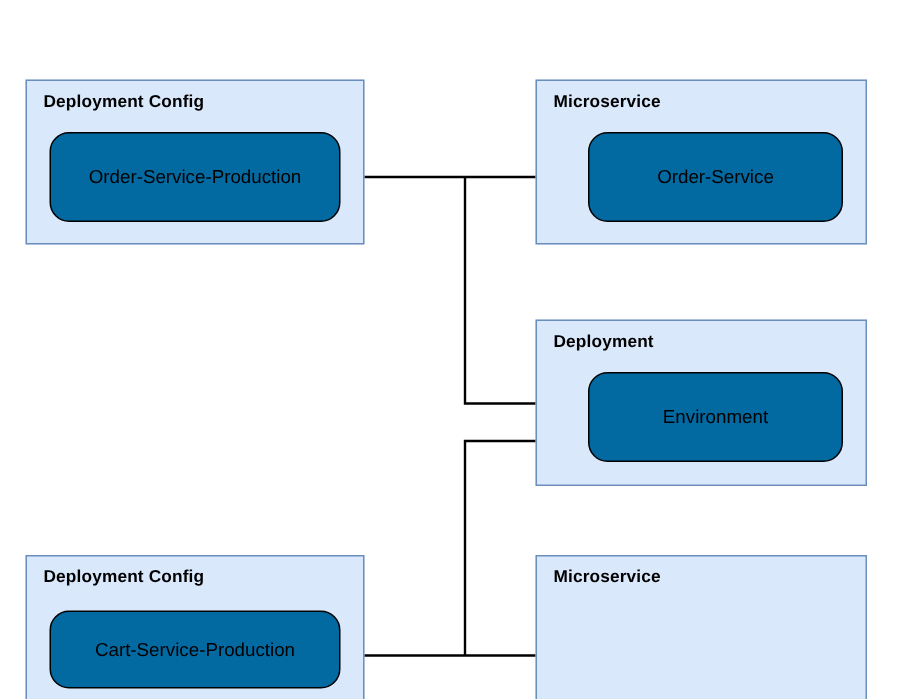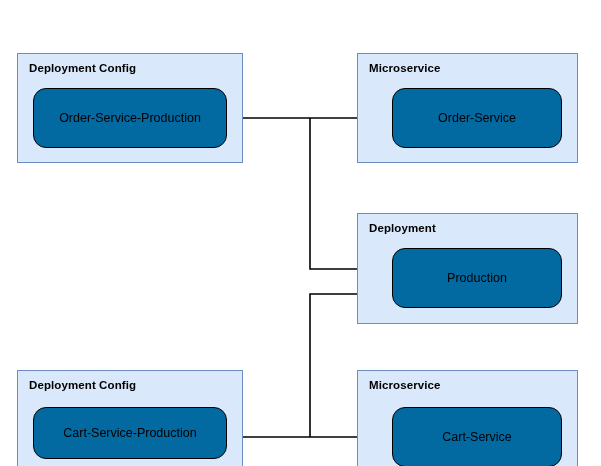--- a/index.html
+++ b/index.html
@@ -98,30 +98,27 @@
     <div class="group-title">Microservice</div>
   </div>
   <div class="node" style="left:392px; top:56px; width:170px; height:60px;">
     <span class="node-label">Order-Service</span>
   </div>
 
   <div class="group" style="left:357px; top:181px; width:221px; height:111px;">
     <div class="group-title">Deployment</div>
   </div>
   <div class="node" style="left:392px; top:216px; width:170px; height:60px;">
-    <span class="node-label">Production</span>
+    <span class="node-label">Environment</span>
   </div>
 
   <div class="group" style="left:17px; top:338px; width:226px; height:110px;">
     <div class="group-title">Deployment Config</div>
   </div>
   <div class="node" style="left:33px; top:375px; width:194px; height:52px;">
     <span class="node-label">Cart-Service-Production</span>
   </div>
 
   <div class="group" style="left:357px; top:338px; width:221px; height:110px;">
     <div class="group-title">Microservice</div>
   </div>
-  <div class="node" style="left:392px; top:375px; width:170px; height:60px;">
-    <span class="node-label">Cart-Service</span>
-  </div>
 
 </div>
 
 </body></html>

